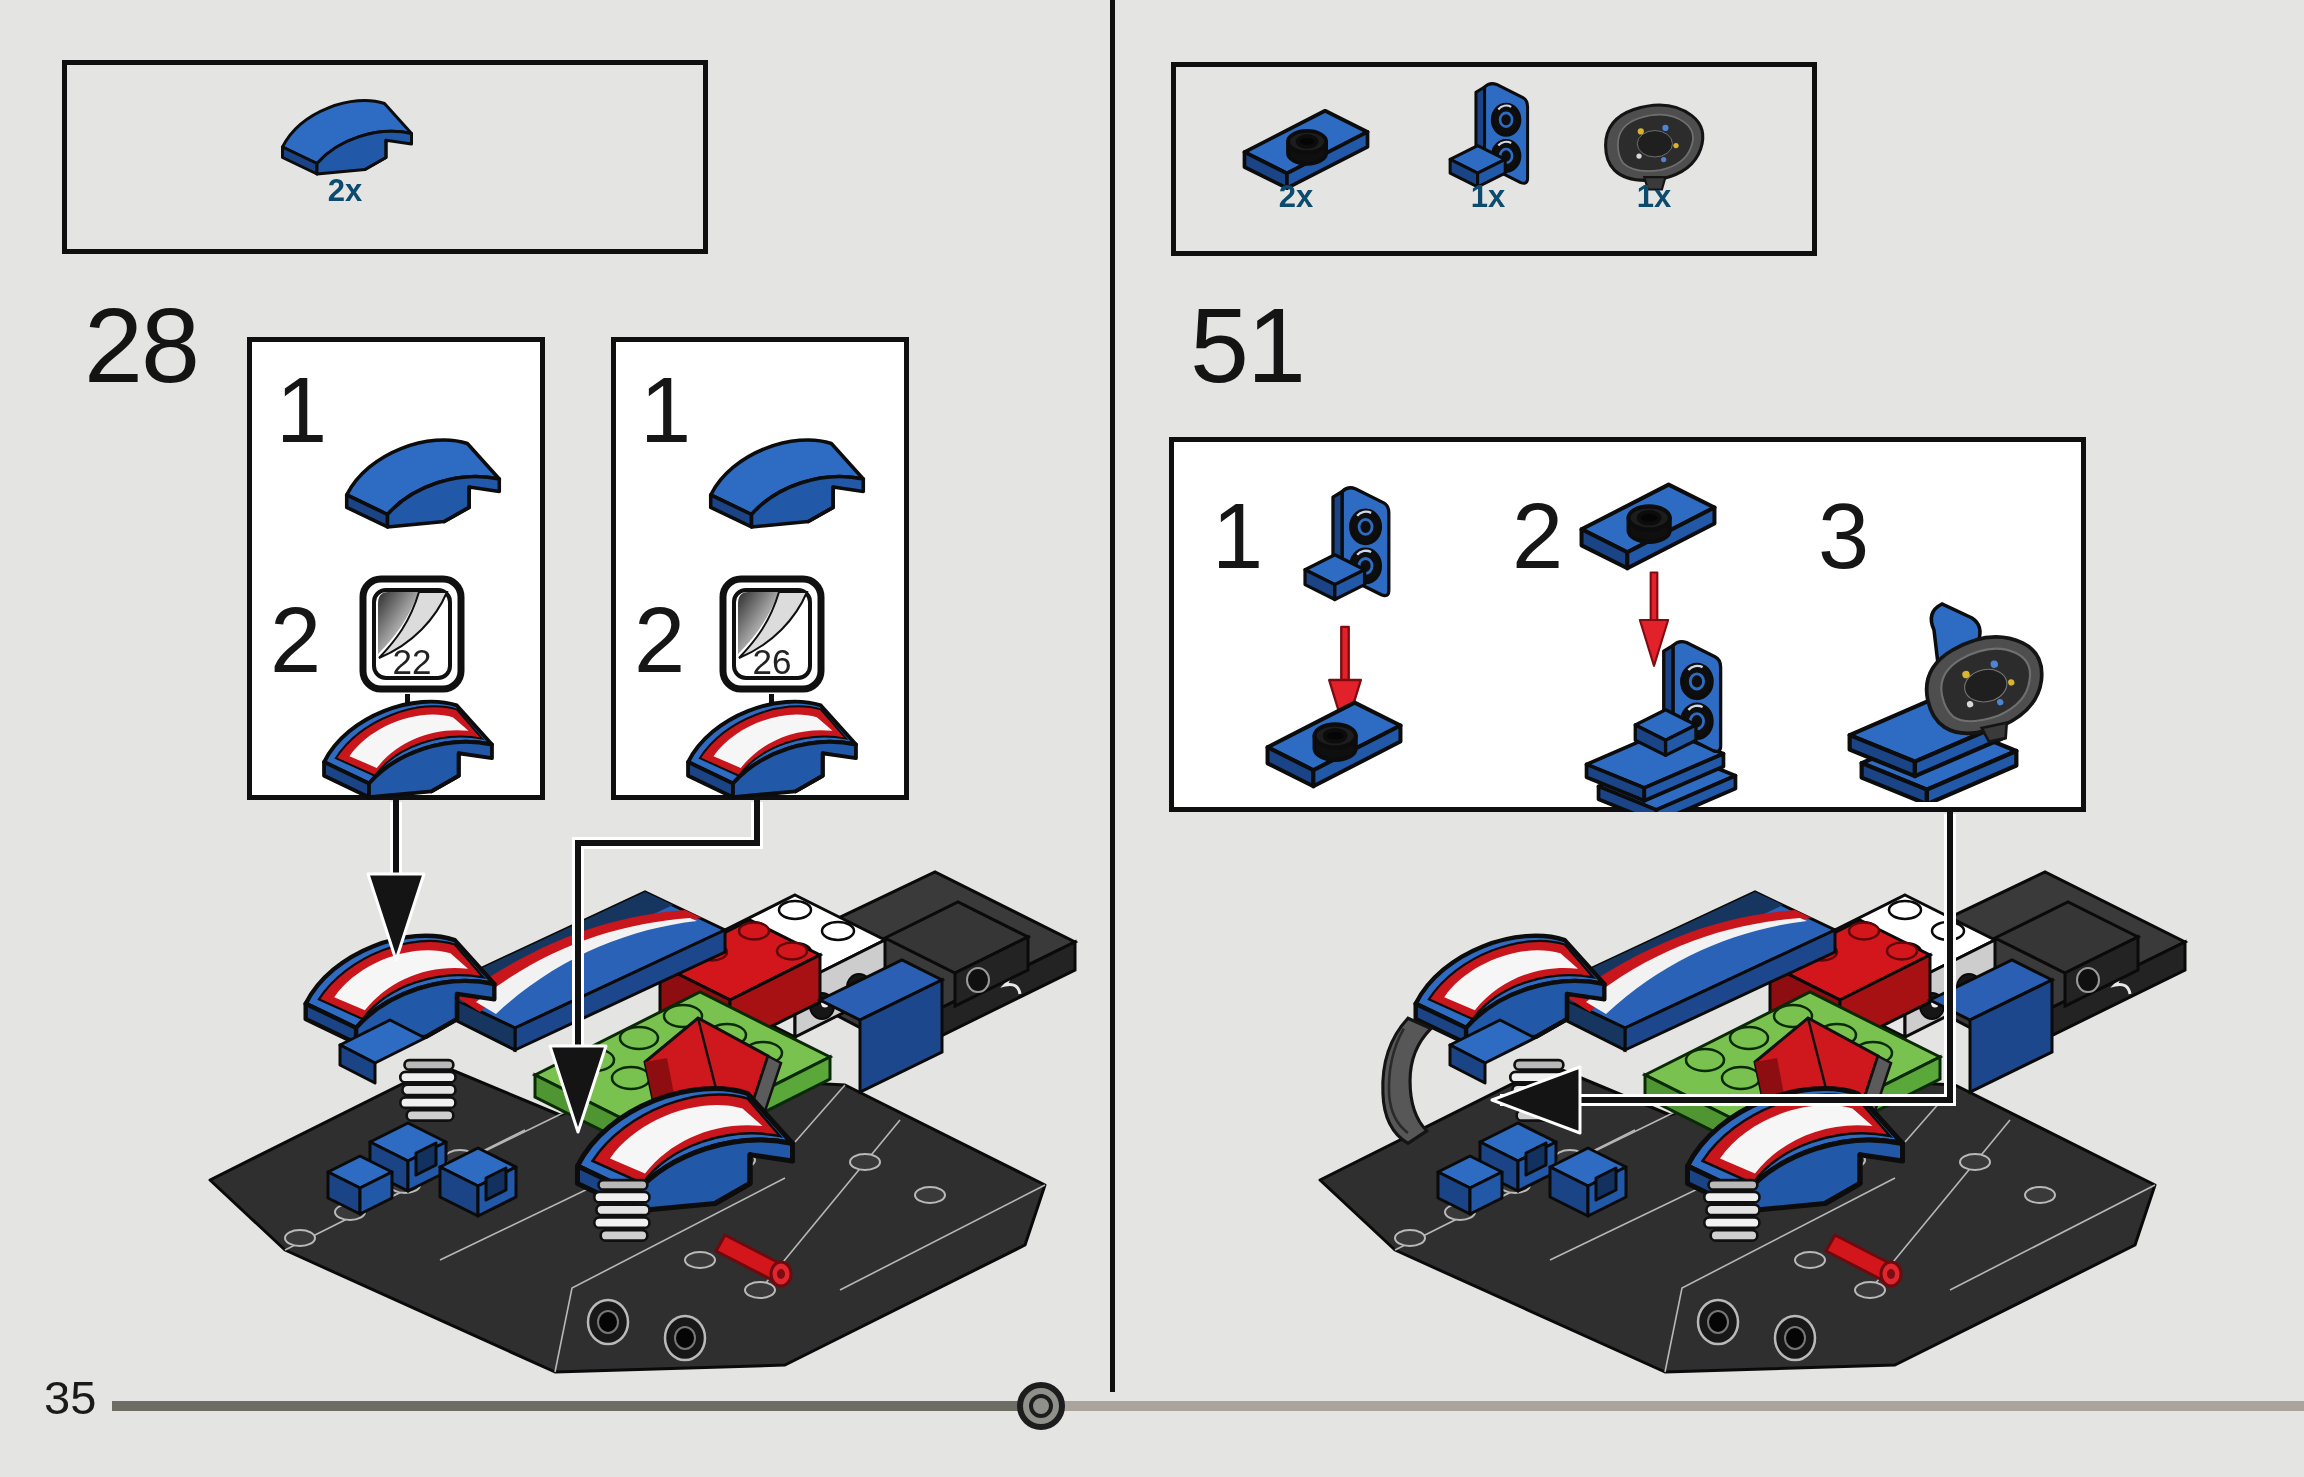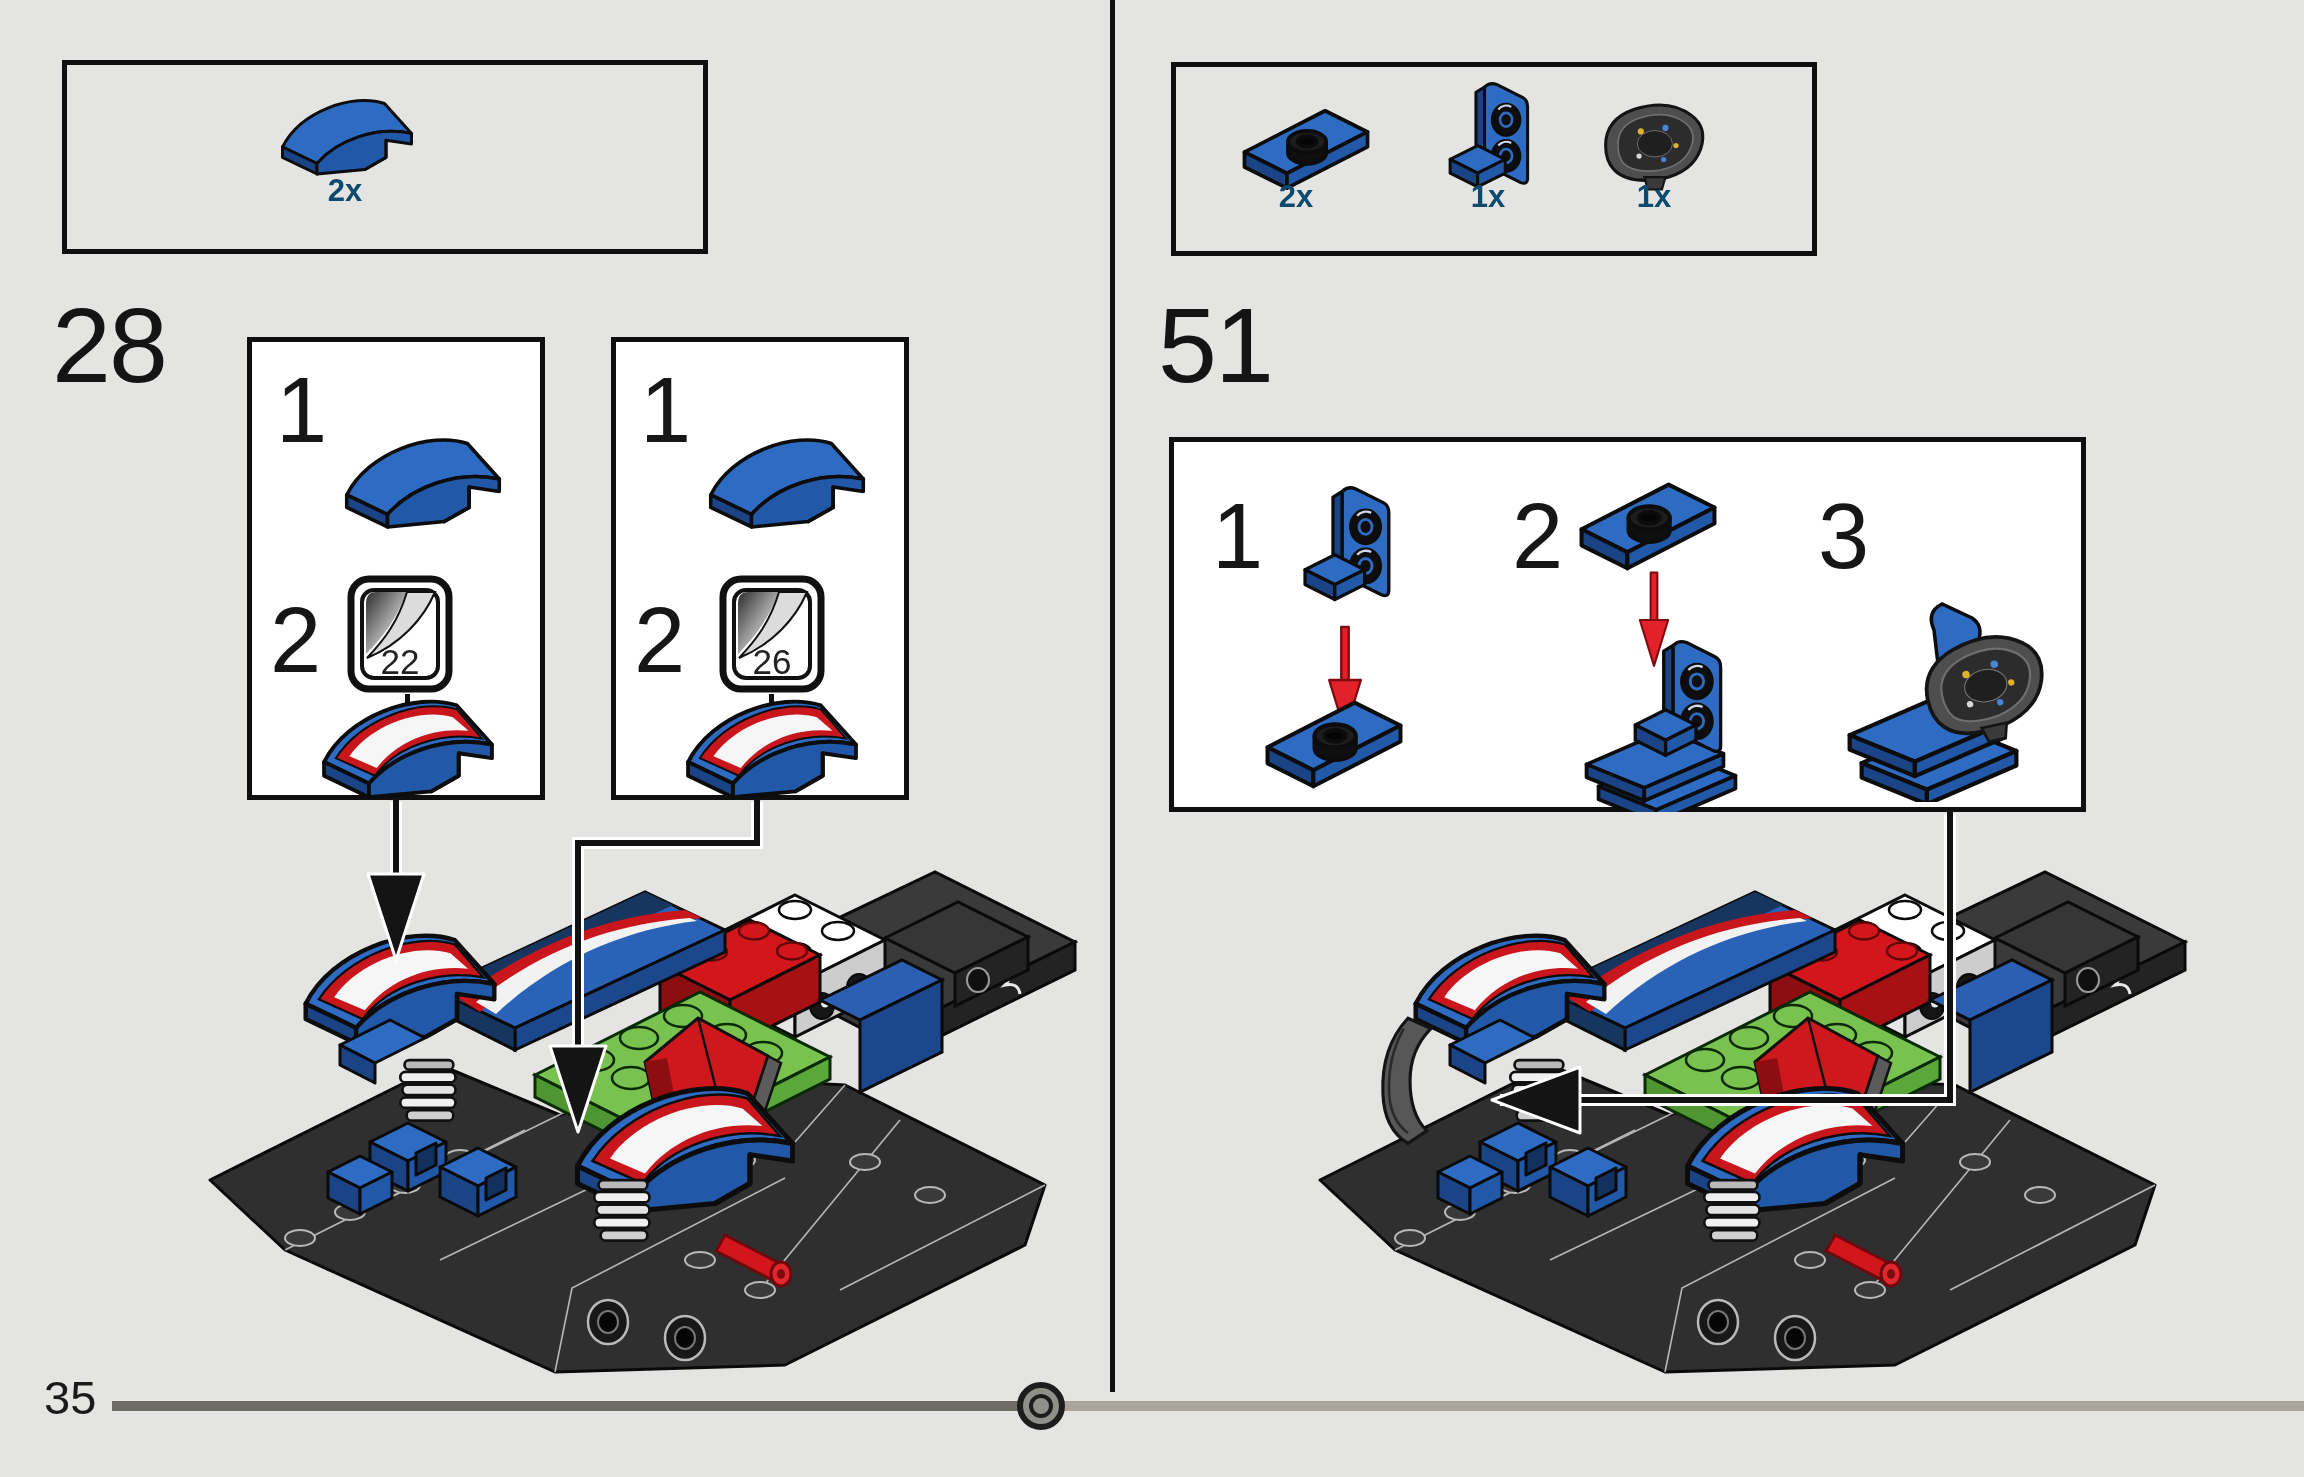--- a/index.html
+++ b/index.html
@@ -4,21 +4,21 @@
 <style>
   html,body{margin:0;padding:0;}
   body{
     width:2304px;height:1477px;position:relative;overflow:hidden;
     background:#e4e4e2;
     font-family:"Liberation Sans", sans-serif;
     color:#161616;
   }
   .outline-box{position:absolute;border:5px solid #0f0f0f;box-sizing:border-box;background:transparent;}
   .white-box{position:absolute;border:5px solid #0f0f0f;box-sizing:border-box;background:#ffffff;}
-  .stepnum{position:absolute;font-size:106px;line-height:1;font-weight:400;letter-spacing:-2px;color:#141414;}
+  .stepnum{position:absolute;font-size:106px;line-height:1;font-weight:400;letter-spacing:-2px;color:#141414;margin-left:32px;}
   .qty{position:absolute;font-size:31px;font-weight:700;color:#0c4a6e;transform:translateX(-50%);white-space:nowrap;}
   .subnum{position:absolute;font-size:92px;line-height:1;font-weight:400;color:#161616;}
   .sticker{position:absolute;width:108px;height:120px;}
   .sticker svg{position:absolute;left:0;top:0;}
   .sticker-num{position:absolute;left:0;right:0;top:68px;text-align:center;font-size:35px;font-weight:400;color:#222;}
   .stub{position:absolute;width:5px;background:#0f0f0f;}
   .stub-dot{position:absolute;width:14px;height:14px;border-radius:50%;background:#0f0f0f;}
   .divider{position:absolute;left:1110px;top:0;width:5px;height:1392px;background:#101010;}
   .footer-page{position:absolute;left:44px;top:1370px;font-size:47px;font-weight:400;color:#1a1a1a;}
   .track-rest{position:absolute;left:112px;top:1401px;width:2192px;height:10px;background:#aba49d;}
@@ -269,21 +269,21 @@
 </div>
 
 <div class="stepnum" style="left:52px;top:292px;">28</div>
 
 <div class="white-box" style="left:247px;top:337px;width:298px;height:463px;z-index:10;">
   <div class="subnum" style="left:24px;top:22px;">1</div>
   <svg class="piece" style="left:82px;top:82px;" width="178" height="110">
       <use href="#sl" width="178" height="110"></use>
     </svg>
   <div class="subnum" style="left:18px;top:252px;">2</div>
-  <div class="sticker" style="left:94px;top:232px;">
+  <div class="sticker" style="left:106px;top:232px;">
     <svg width="108" height="120" viewBox="0 0 108 120">
       <rect x="5" y="5" width="98" height="110" rx="18" fill="#fff" stroke="#101010" stroke-width="7"></rect>
       <rect x="16" y="16" width="76" height="88" rx="12" fill="#fff" stroke="#101010" stroke-width="4"></rect>
       <path d="M30,18 L61,18 C50,45 38,62 20,80 L20,30 Q20,18 30,18 Z" fill="url(#peel)"></path>
       <path d="M61,18 C52,48 38,66 21,84 C55,70 78,44 89,18 Z" fill="#dcdcdc" stroke="#101010" stroke-width="2"></path>
     </svg>
     <span class="sticker-num">22</span>
   </div>
   <div class="stub" style="left:153px;top:352px;height:44px;"></div>
   <div class="stub-dot" style="left:148px;top:390px;"></div>

